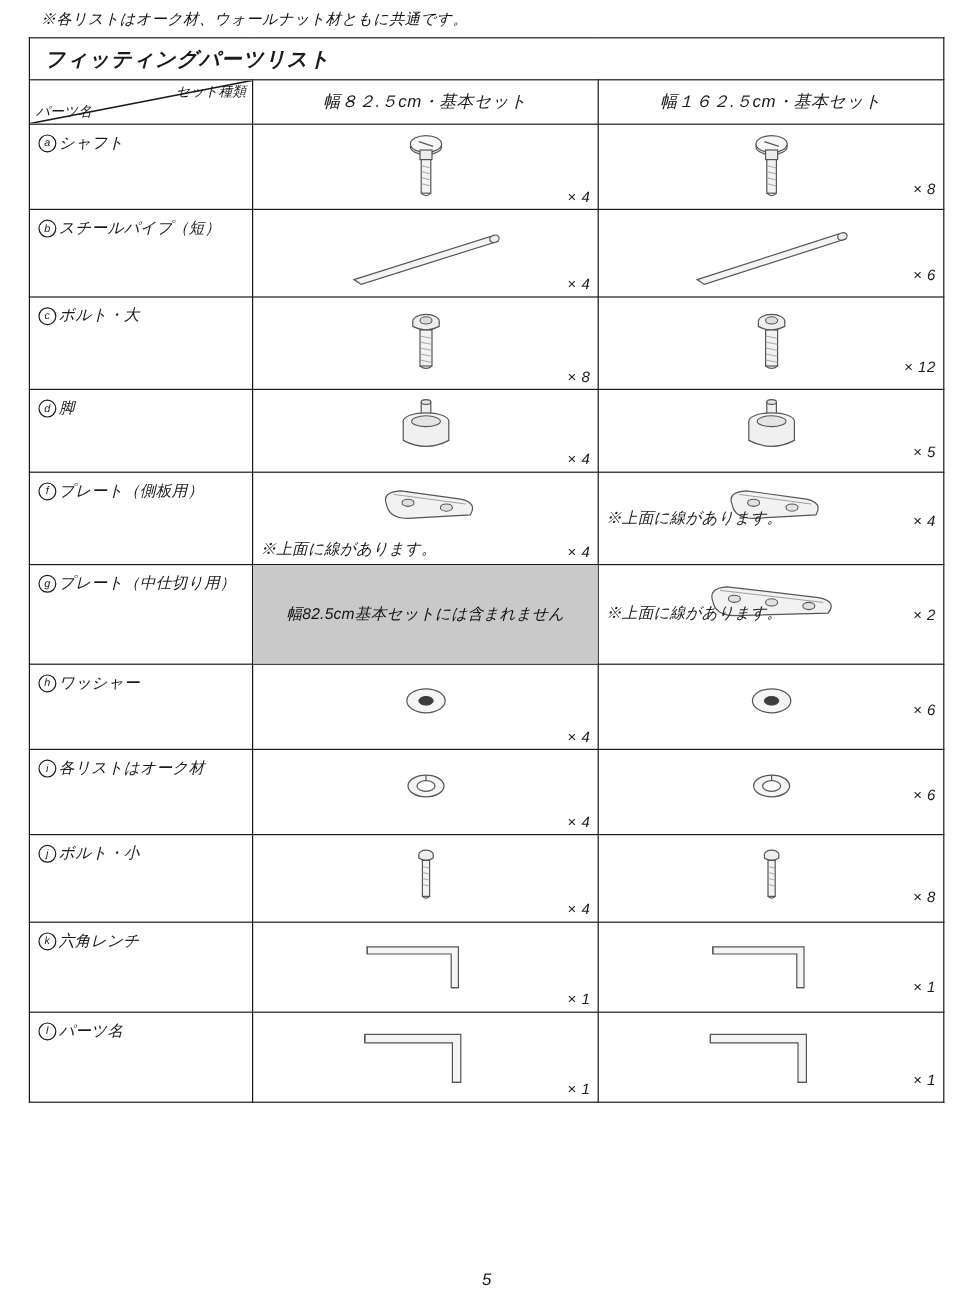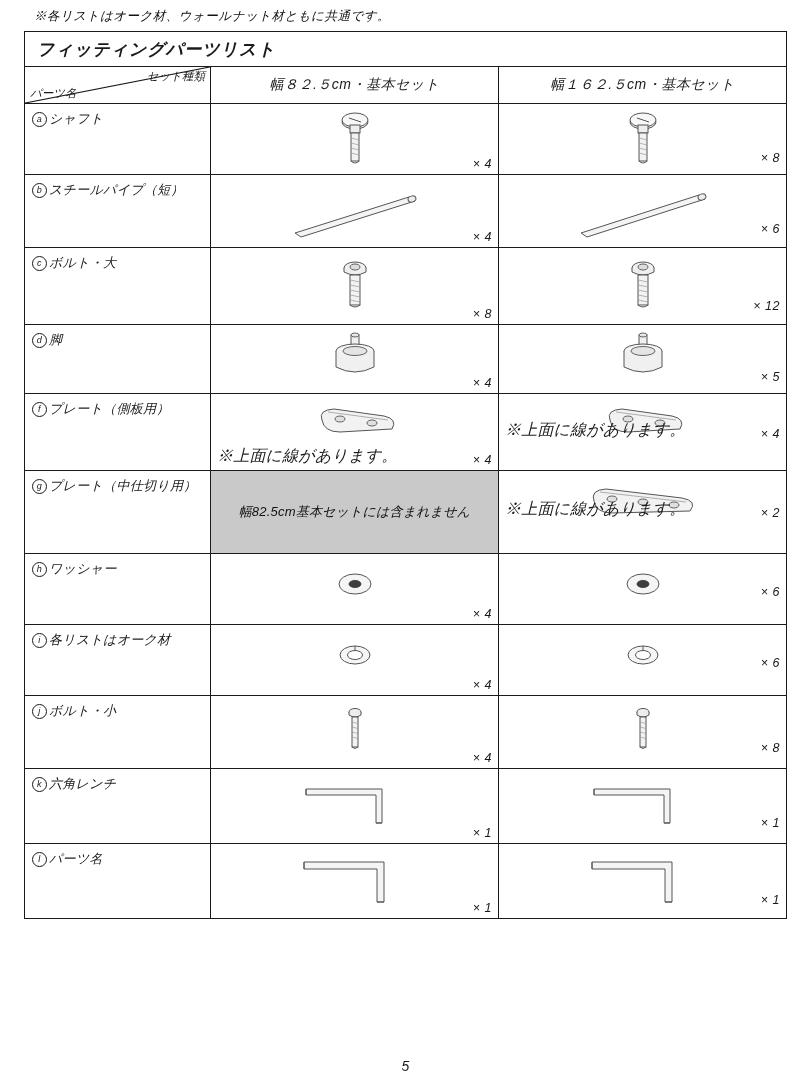--- a/index.html
+++ b/index.html
@@ -99,21 +99,21 @@
     right: 6px;
     bottom: 3px;
     font-size: 12.5px;
     letter-spacing: 0.5px;
     white-space: nowrap;
   }
   .sub-note {
     position: absolute;
     left: 6px;
     bottom: 3px;
-    font-size: 16px;
+    font-size: 13px;
     letter-spacing: 0.2px;
     white-space: nowrap;
   }
   .art-wrap {
     display: flex;
     align-items: center;
     justify-content: center;
     width: 100%;
   }
   .notincluded {

